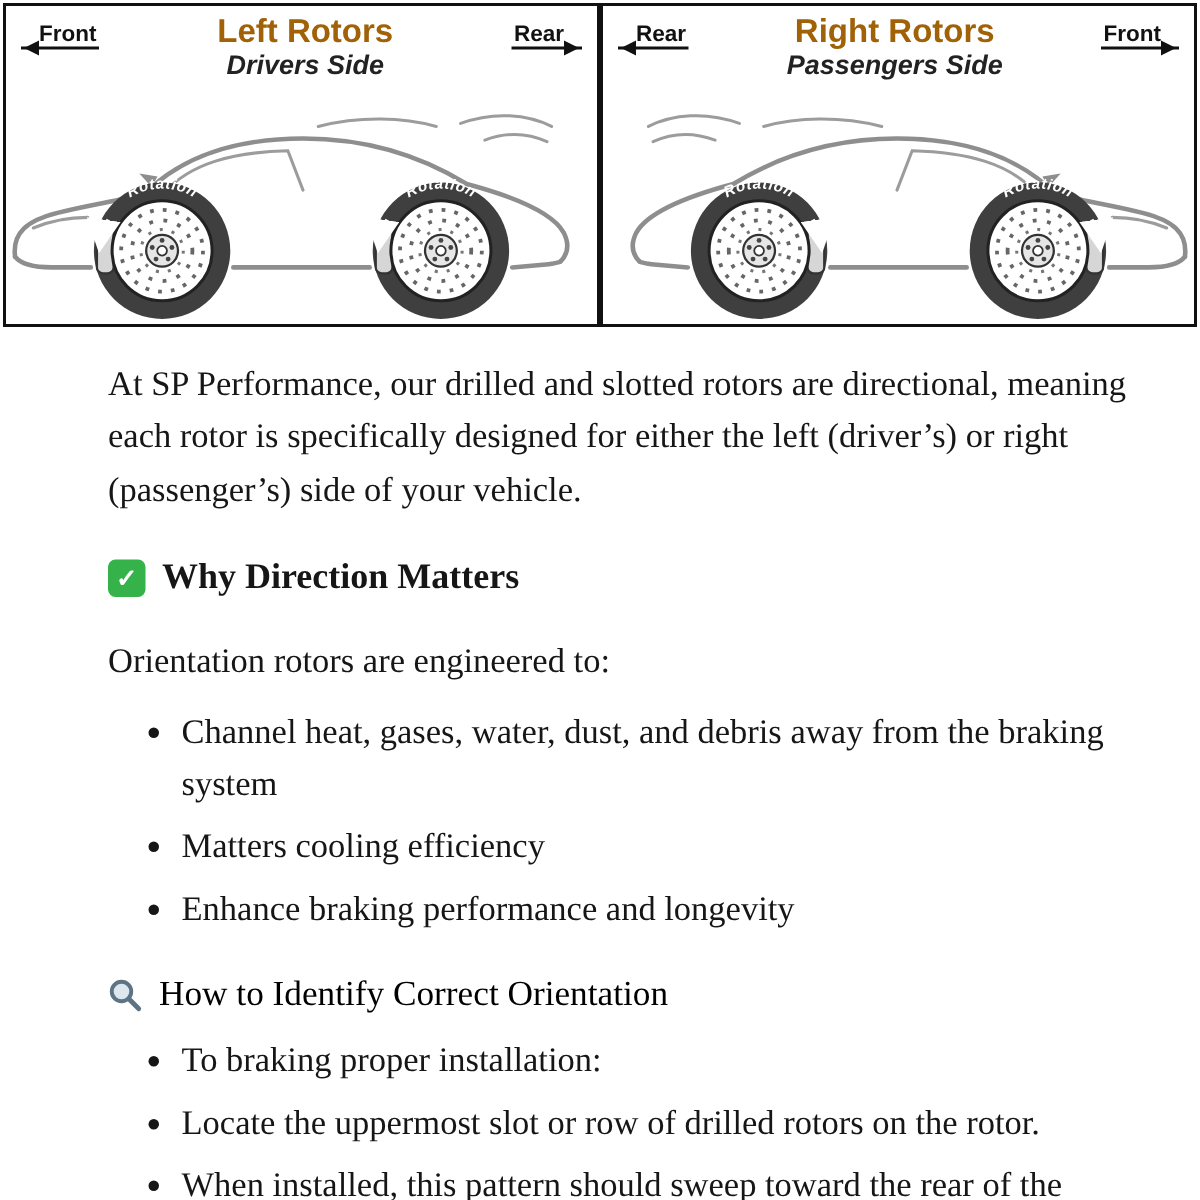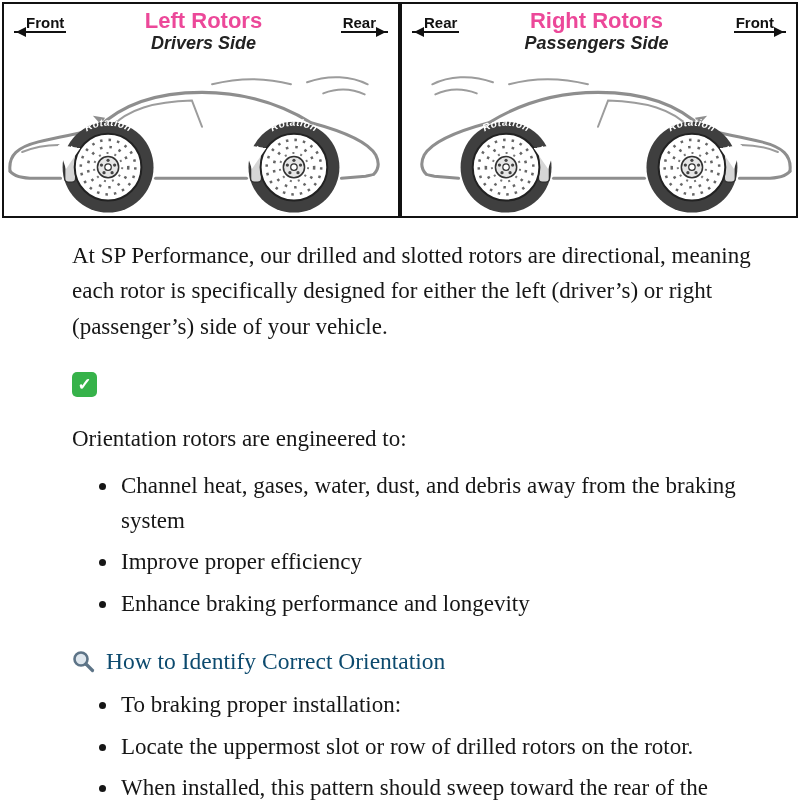--- a/index.html
+++ b/index.html
@@ -9,35 +9,35 @@
   
   .diagram{display:flex;margin:2px;}
   .panel{flex:1;border:2px solid #111;background:#fff;}
   .panel-header{display:flex;justify-content:space-between;align-items:flex-start;padding:7px 10px 0;}
   .dir{display:flex;align-items:flex-end;border-bottom:2.5px solid #111;padding:0 2px 1px;margin-top:4px;}
   .dir-text{font:bold 15px "Liberation Sans",sans-serif;color:#111;line-height:1;}
   .tri{width:0;height:0;border-top:5px solid transparent;border-bottom:5px solid transparent;margin-bottom:-6.5px;}
   .tri-left{border-right:10px solid #111;}
   .tri-right{border-left:10px solid #111;}
   .panel-title-block{text-align:center;font-family:"Liberation Sans",sans-serif;margin-top:-2px;}
-  .panel-title{font-size:22px;font-weight:bold;color:#ec4899;line-height:1.1;}
+  .panel-title{font-size:22px;font-weight:bold;color:#a16207;line-height:1.1;}
   .panel-subtitle{font-size:18px;font-weight:bold;font-style:italic;color:#222;}
   .car-svg{display:block;width:100%;}
 
   .body-line{stroke:#8e8e8e;stroke-width:3;fill:none;stroke-linecap:round;}
   .thin{stroke:#9c9c9c;stroke-width:2;}
   .rot-arrow{stroke:#fff;stroke-width:2.5;fill:none;}
   .rot-text{fill:#fff;font-family:"Liberation Sans",sans-serif;font-size:10px;font-weight:bold;font-style:italic;letter-spacing:.5px;}
 
   
   .article{padding:0 25px;font-size:23px;margin-left:47px;}
   .intro{margin:20px 0 0;line-height:1.55;}
   .sec-heading{display:flex;align-items:center;gap:11px;margin:27px 0 0;font-size:24px;}
   .sec-heading.bold{font-weight:bold;}
-  .sec-heading.regular{font-weight:normal;font-size:23.5px;color:#0c4a6e;align-items:center;}
+  .sec-heading.regular{font-weight:normal;font-size:23.5px;color:#000000;align-items:center;}
   .check-icon{flex:0 0 auto;width:25px;height:25px;background:#36b24a;border-radius:5px;color:#fff;
     display:flex;align-items:center;justify-content:center;font:bold 17px "Liberation Sans",sans-serif;}
   .mag-icon{flex:0 0 auto;}
   .lead{margin:25px 0 0;line-height:1.5;}
   ul.doc-list{margin:13px 0 0;padding-left:47px;}
   ul.doc-list li{margin:0 0 7px;line-height:1.5;padding-left:2px;}
 </style>
 </head>
 <body>
 
@@ -135,27 +135,28 @@
       </svg>
     </section>
   </div>
 
   <div class="article">
 
     <p class="intro">At SP Performance, our drilled and slotted rotors are directional, meaning each rotor is specifically designed for either the left (driver’s) or right (passenger’s) side of your vehicle.</p>
 
     <h2 class="sec-heading bold">
       <span class="check-icon">✓</span>
+      <span>Why Direction Matters</span>
     </h2>
 
     <p class="lead">Orientation rotors are engineered to:</p>
 
     <ul class="doc-list">
       <li>Channel heat, gases, water, dust, and debris away from the braking system</li>
-      <li>Improve proper efficiency</li>
+      <li>Matters cooling efficiency</li>
       <li>Enhance braking performance and longevity</li>
     </ul>
 
     <h3 class="sec-heading regular">
       <svg class="mag-icon" width="23" height="23" viewBox="0 0 23 23">
         <circle cx="9" cy="9" r="6.5" fill="#dfe7ee" stroke="#5d7487" stroke-width="2.6"></circle>
         <line x1="14" y1="14" x2="20.5" y2="20.5" stroke="#5d7487" stroke-width="3.2" stroke-linecap="round"></line>
       </svg>
       <span>How to Identify Correct Orientation</span>
     </h3>

